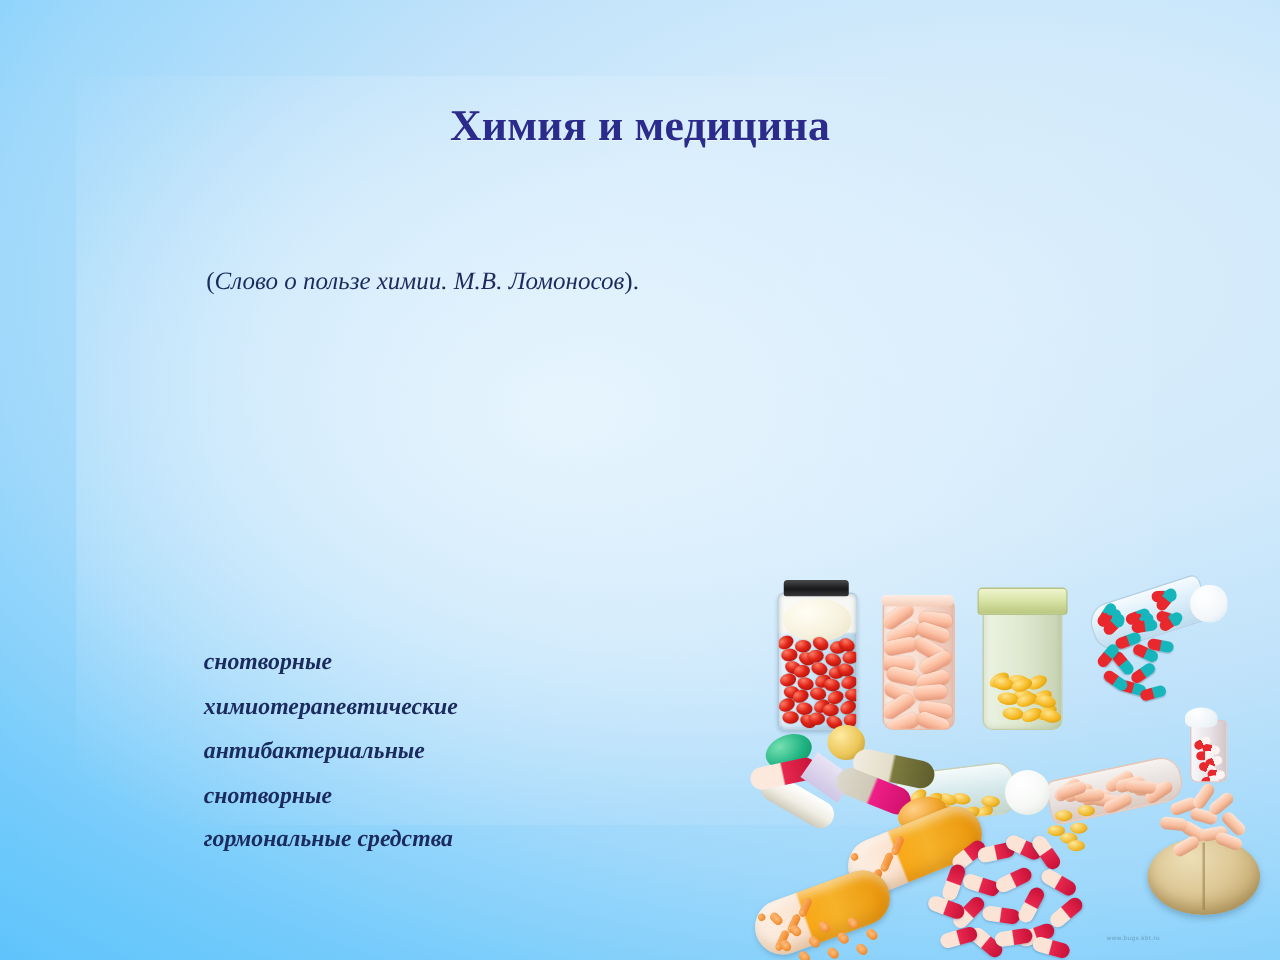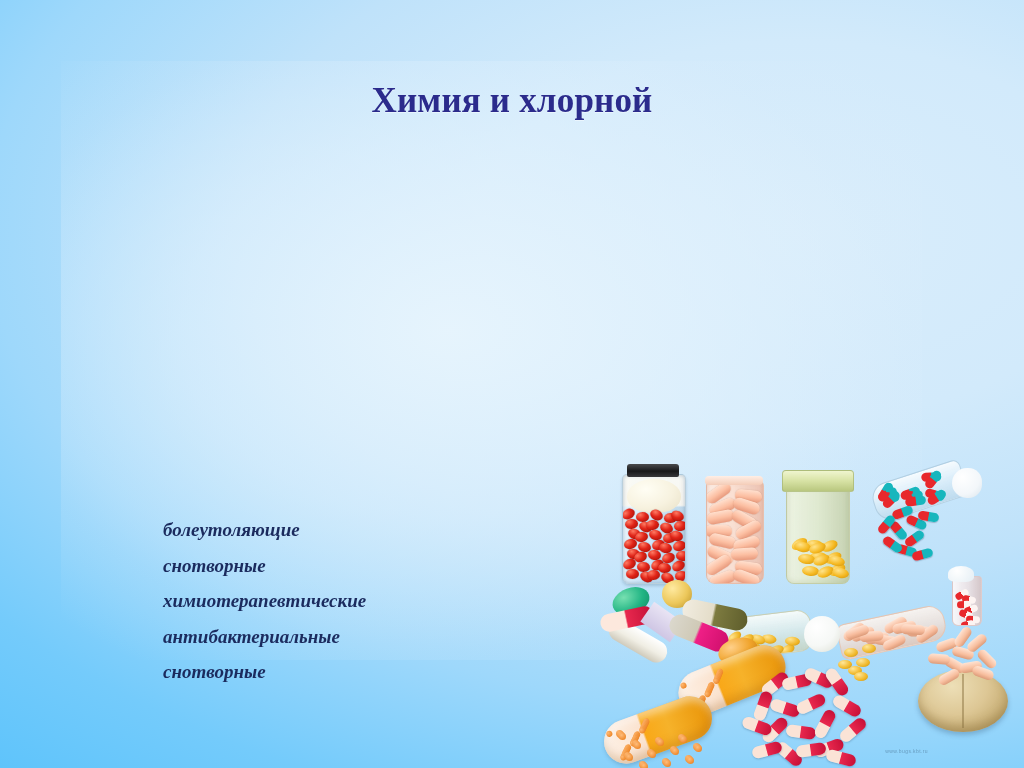--- a/index.html
+++ b/index.html
@@ -359,32 +359,33 @@
     color: rgba(70,110,140,0.55);
     letter-spacing: 0.4px;
     font-family: "Liberation Sans", sans-serif;
   }
 </style>
 </head>
 <body>
 
 <div id="slide">
 
-  <h1 id="title" class="layer">Химия и хлорной</h1>
-
-
+  <h1 id="title" class="layer">Химия и медицина</h1>
+
+
+  <div id="attribution" class="layer"><span>(</span><span class="ital">Слово о пользе химии. М.В. Ломоносов</span><span>).</span></div>
 
 
 
   <ul id="druglist" class="layer">
-    <li>болеутоляющие</li>
     <li>снотворные</li>
     <li>химиотерапевтические</li>
     <li>антибактериальные</li>
     <li>снотворные</li>
+    <li>гормональные средства</li>
   </ul>
 
   <div id="pills" class="layer">
 
     <div class="obj jar-glass">
       <div class="cotton"></div>
       <div class="beans" id="beans">
           <div class="bean" style="position: absolute; left: -1px; top: 0px; transform: rotate(-30deg);"></div>
           <div class="bean" style="position: absolute; left: 13px; top: 3px; transform: rotate(-1deg);"></div>
           <div class="bean" style="position: absolute; left: 27px; top: 1px; transform: rotate(28deg);"></div>

